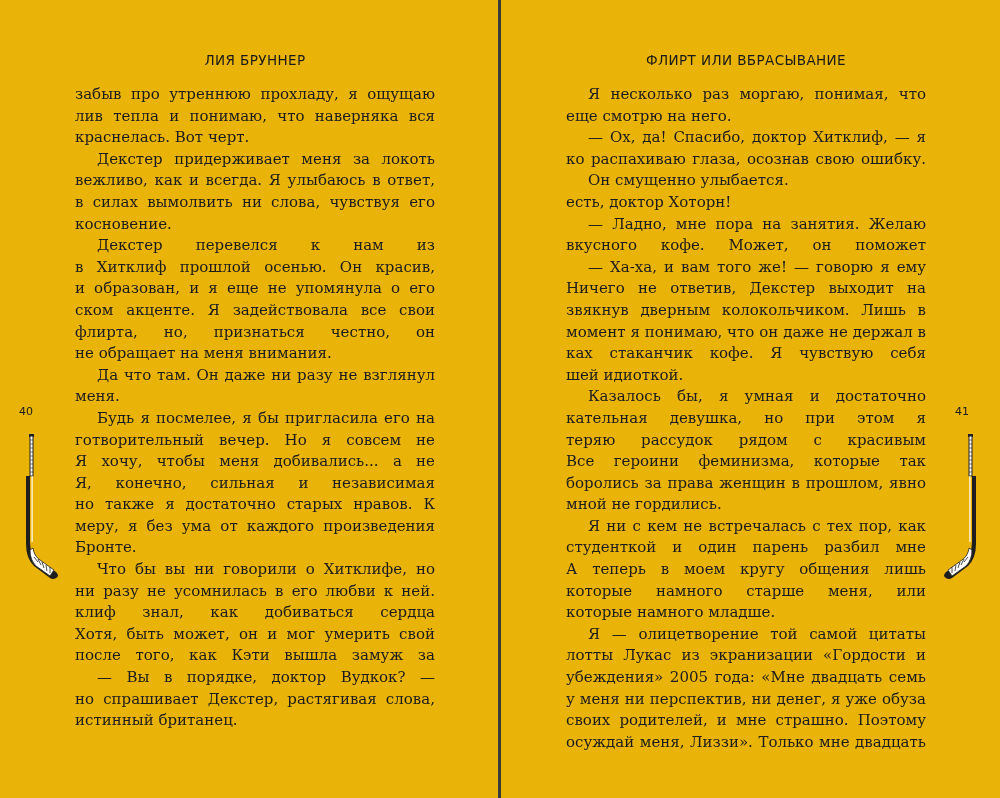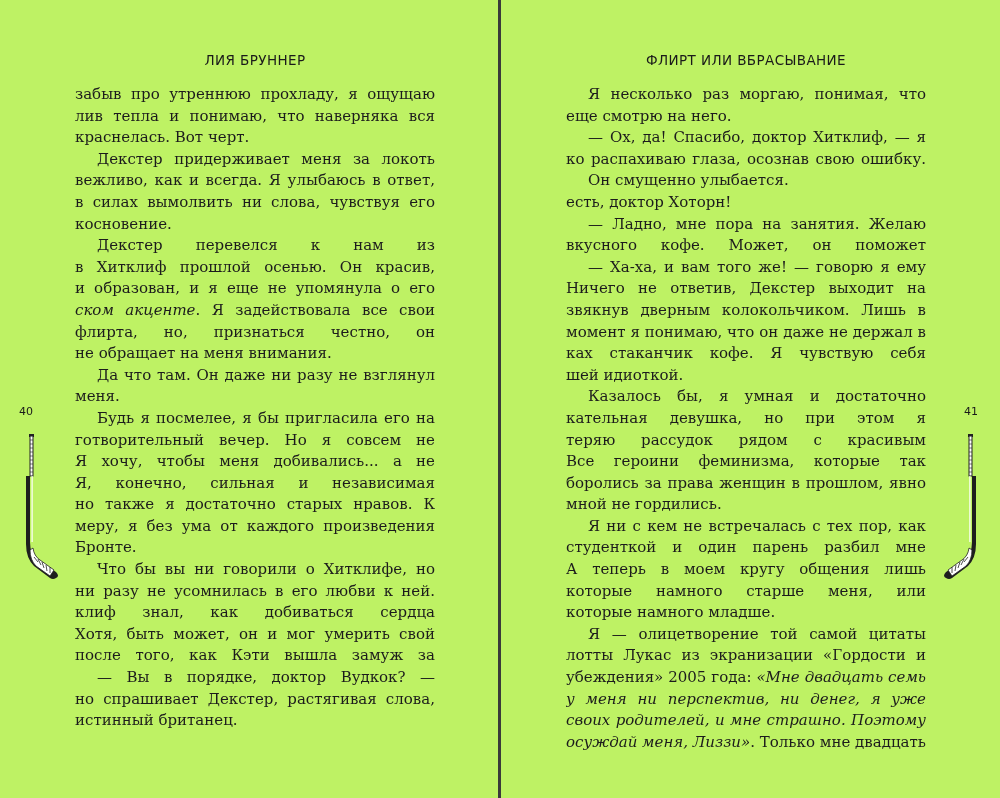--- a/index.html
+++ b/index.html
@@ -1,17 +1,17 @@
 <!DOCTYPE html>
 <html><head>
 <meta charset="utf-8">
 <style>
   html, body { margin: 0; padding: 0; background: #ffffff; }
   body { width: 1000px; height: 798px; position: relative; overflow: hidden; }
-  .spread { position: absolute; left: 0; top: 0; width: 1000px; height: 798px; background: #bef264; }
+  .spread { position: absolute; left: 0; top: 0; width: 1000px; height: 798px; background: #eab308; }
   .gutter-line { position: absolute; left: 498px; top: 0; width: 3px; height: 798px; background: #3a3a3a; }
   .page { position: absolute; top: 0; height: 798px; }
   .page.left { left: 0; width: 498px; }
   .page.right { left: 501px; width: 499px; }
   .running-head {
     position: absolute; top: 52px; left: 0; width: 100%;
     text-align: center;
     font-family: "DejaVu Sans", sans-serif;
     font-size: 13.5px; letter-spacing: 0.4px; color: #1a1a1a;
   }
@@ -20,28 +20,28 @@
   .body-text {
     position: absolute; top: 84px;
     font-family: "DejaVu Serif", serif;
     font-size: 15px; line-height: 21.6px; color: #1c1c1c;
   }
   .page.left .body-text { left: 75px; width: 360px; }
   .page.right .body-text { left: 65px; width: 360px; }
   .line { display: block; white-space: nowrap; height: 21.6px; overflow: visible; }
   .line.j { text-align: justify; text-align-last: justify; white-space: normal; overflow: hidden; }
   .line.ind { text-indent: 22px; }
-  .it { font-style: italic; }
+  .it { }
   .folio {
     position: absolute;
     font-family: "DejaVu Sans", sans-serif;
     font-size: 11px; color: #1a1a1a;
   }
   .page.left .folio { left: 19px; top: 405px; }
-  .page.right .folio { left: 454px; top: 405px; margin-left: 9px; }
+  .page.right .folio { left: 454px; top: 405px; }
   .stick { position: absolute; width: 40px; height: 150px; }
   .page.left .stick { left: 22px; top: 432px; }
   .page.right .stick { left: 439px; top: 432px; }
 </style>
 </head>
 <body>
 
 <div class="spread">
 
   <div class="page left">

